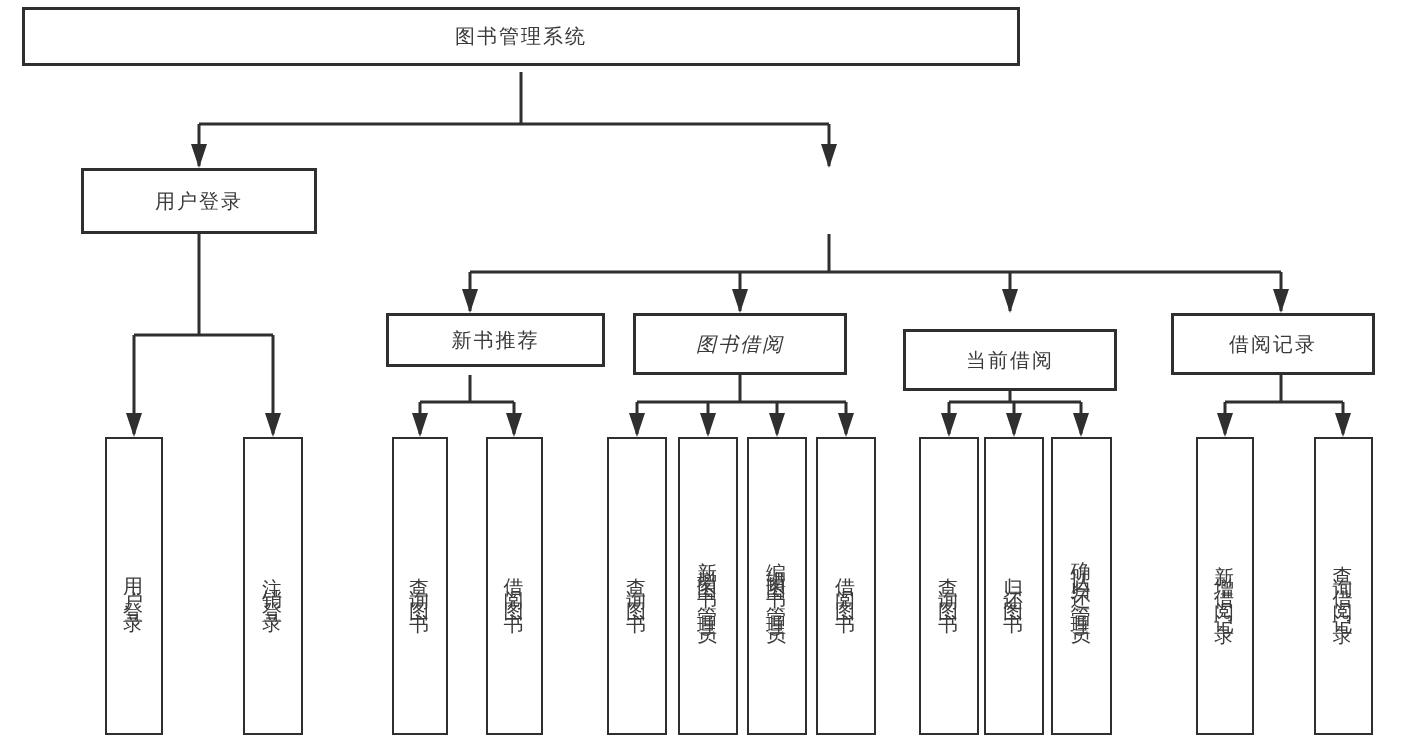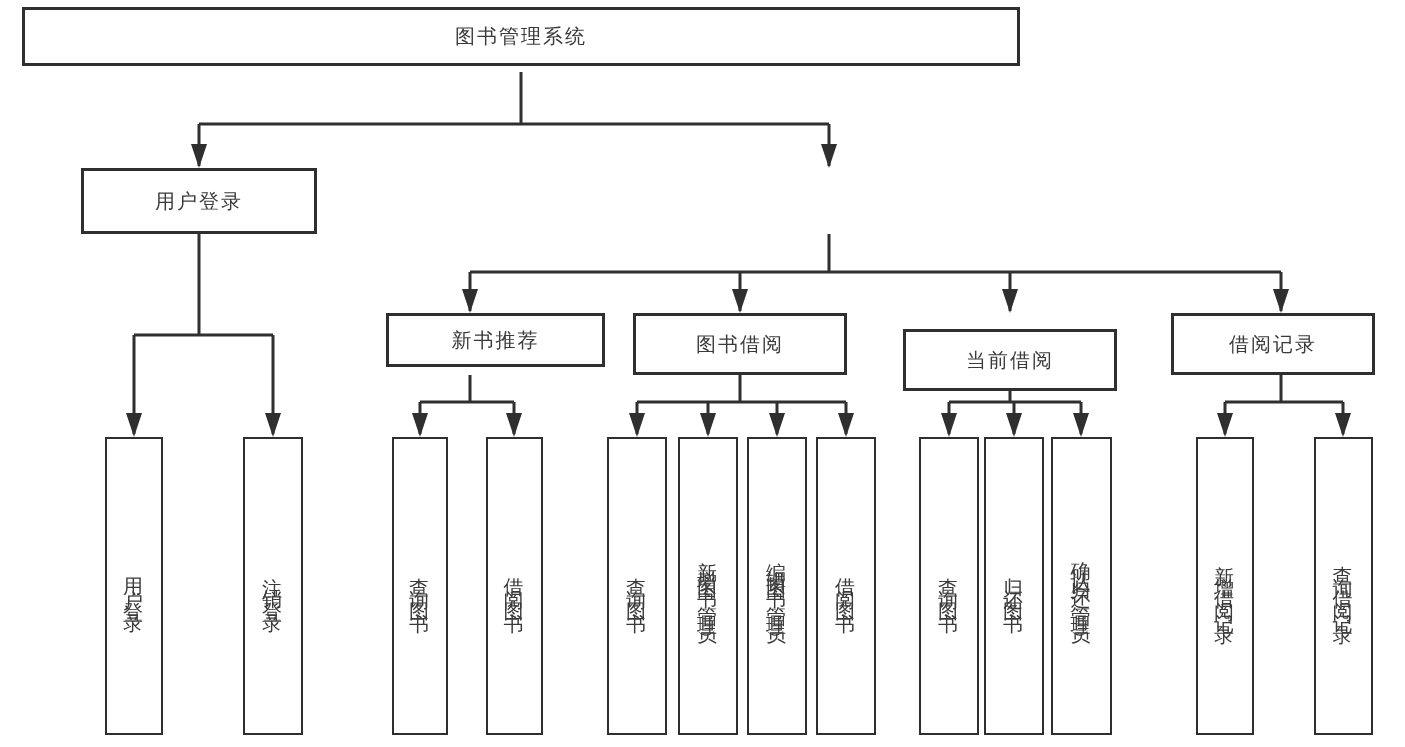--- a/index.html
+++ b/index.html
@@ -89,21 +89,21 @@
         <polygon points="1225,437 1217,413 1233,413"></polygon>
         <polygon points="1343,437 1335,413 1351,413"></polygon>
       </g>
   </svg>
 
   <div class="node" style="left:22px; top:7px; width:998px; height:59px;">图书管理系统</div>
 
   <div class="node" style="left:81px; top:168px; width:236px; height:66px;">用户登录</div>
 
   <div class="node" style="left:364px; top:313px; width:219px; height:54px;margin-left:22px;">新书推荐</div>
-  <div class="node" style="left:633px; top:313px; width:214px; height:62px;">图书借阅</div>
+  <div class="node" style="left:633px; top:313px; width:214px; height:62px;font-style:italic;">图书借阅</div>
   <div class="node" style="left:903px; top:313px; width:214px; height:62px;margin-top:16px;">当前借阅</div>
   <div class="node" style="left:1171px; top:313px; width:204px; height:62px;">借阅记录</div>
 
   <div class="node vnode" style="left:105px; top:437px; width:58px; height:298px;">用户登录</div>
   <div class="node vnode" style="left:243px; top:437px; width:60px; height:298px;">注销登录</div>
 
   <div class="node vnode" style="left:392px; top:437px; width:56px; height:298px;">查询图书</div>
   <div class="node vnode" style="left:486px; top:437px; width:57px; height:298px;">借阅图书</div>
 
   <div class="node vnode" style="left:607px; top:437px; width:60px; height:298px;">查询图书</div>

